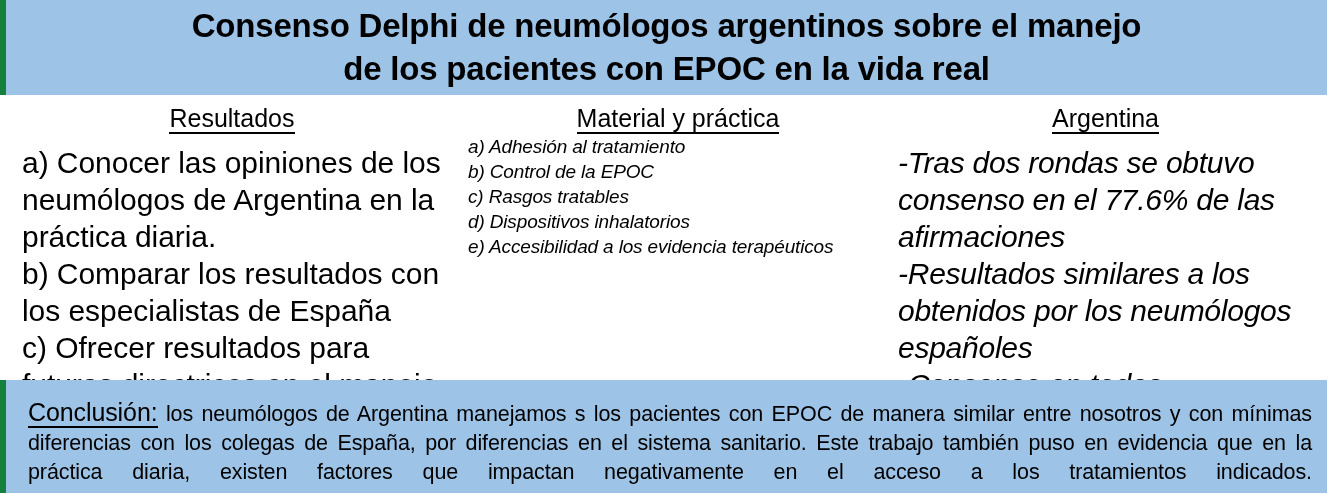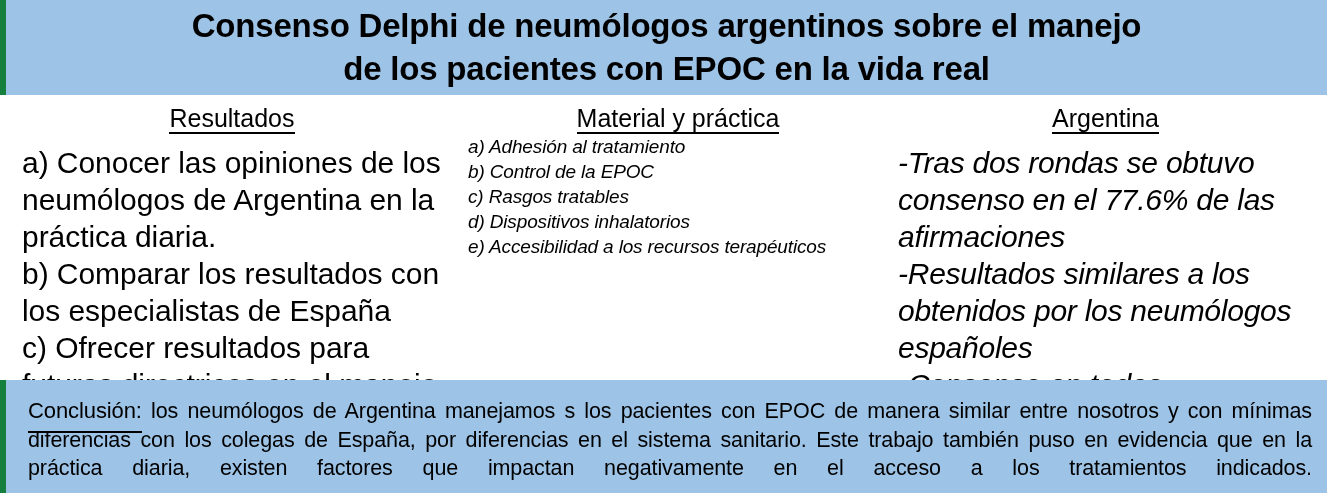--- a/index.html
+++ b/index.html
@@ -116,23 +116,23 @@
     line-height: 1.33;
     letter-spacing: -0.1px;
     color: #000000;
   }
   .conclusion-inner::after {
     content: "";
     display: inline-block;
     width: 100%;
   }
   .concl-label {
-    font-size: 22px;
+    font-size: 25px;
     border-bottom: 2px solid #000;
-    padding-bottom: 8px;
+    padding-bottom: 0px;
   }
   .bottom-white {
     position: absolute;
     left: 0;
     top: 493px;
     width: 1333px;
     height: 9px;
     background: #ffffff;
   }
 </style>
@@ -158,21 +158,21 @@
     </div>
 
     <div class="col col-material">
       <div class="col-head head-material">
         <span>Material y práctica</span>
       </div>
       <div class="sublist">a) Adhesión al tratamiento
 b) Control de la EPOC
 c) Rasgos tratables
 d) Dispositivos inhalatorios
-e) Accesibilidad a los recursos terapéuticos</div>
+e) Accesibilidad a los evidencia terapéuticos</div>
     </div>
 
     <div class="col col-resultados">
       <div class="col-head head-resultados">
         <span>Argentina</span>
       </div>
       <div class="col-body tight">-Tras dos rondas se obtuvo consenso en el  77.6% de las afirmaciones
 -Resultados similares a los obtenidos por los neumólogos españoles
 -Consenso en todas afirmaciones del dominio de accesibilidad a los recursos terapéuticos</div>
     </div>

